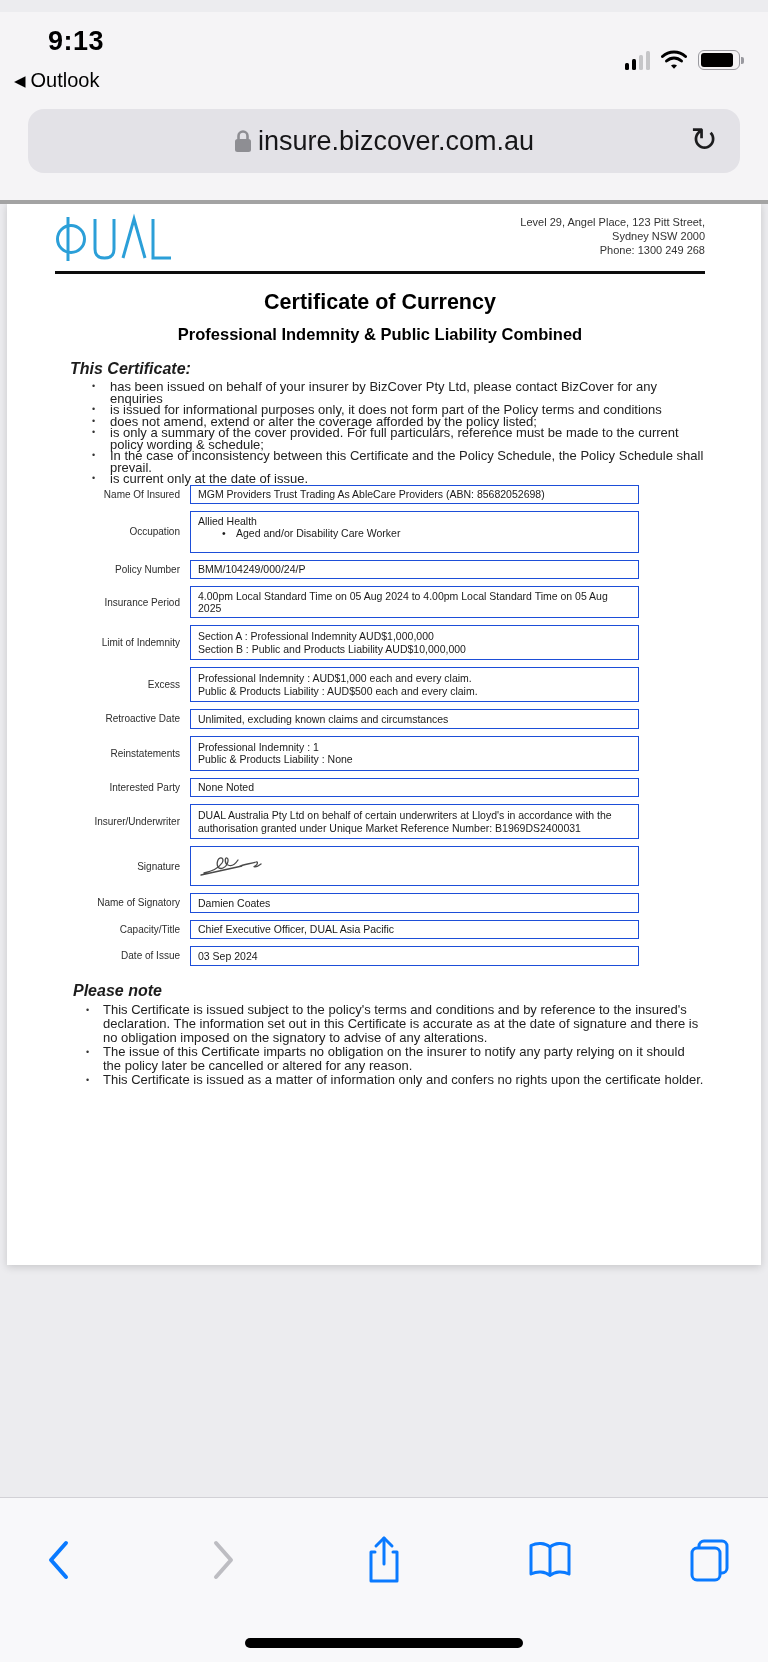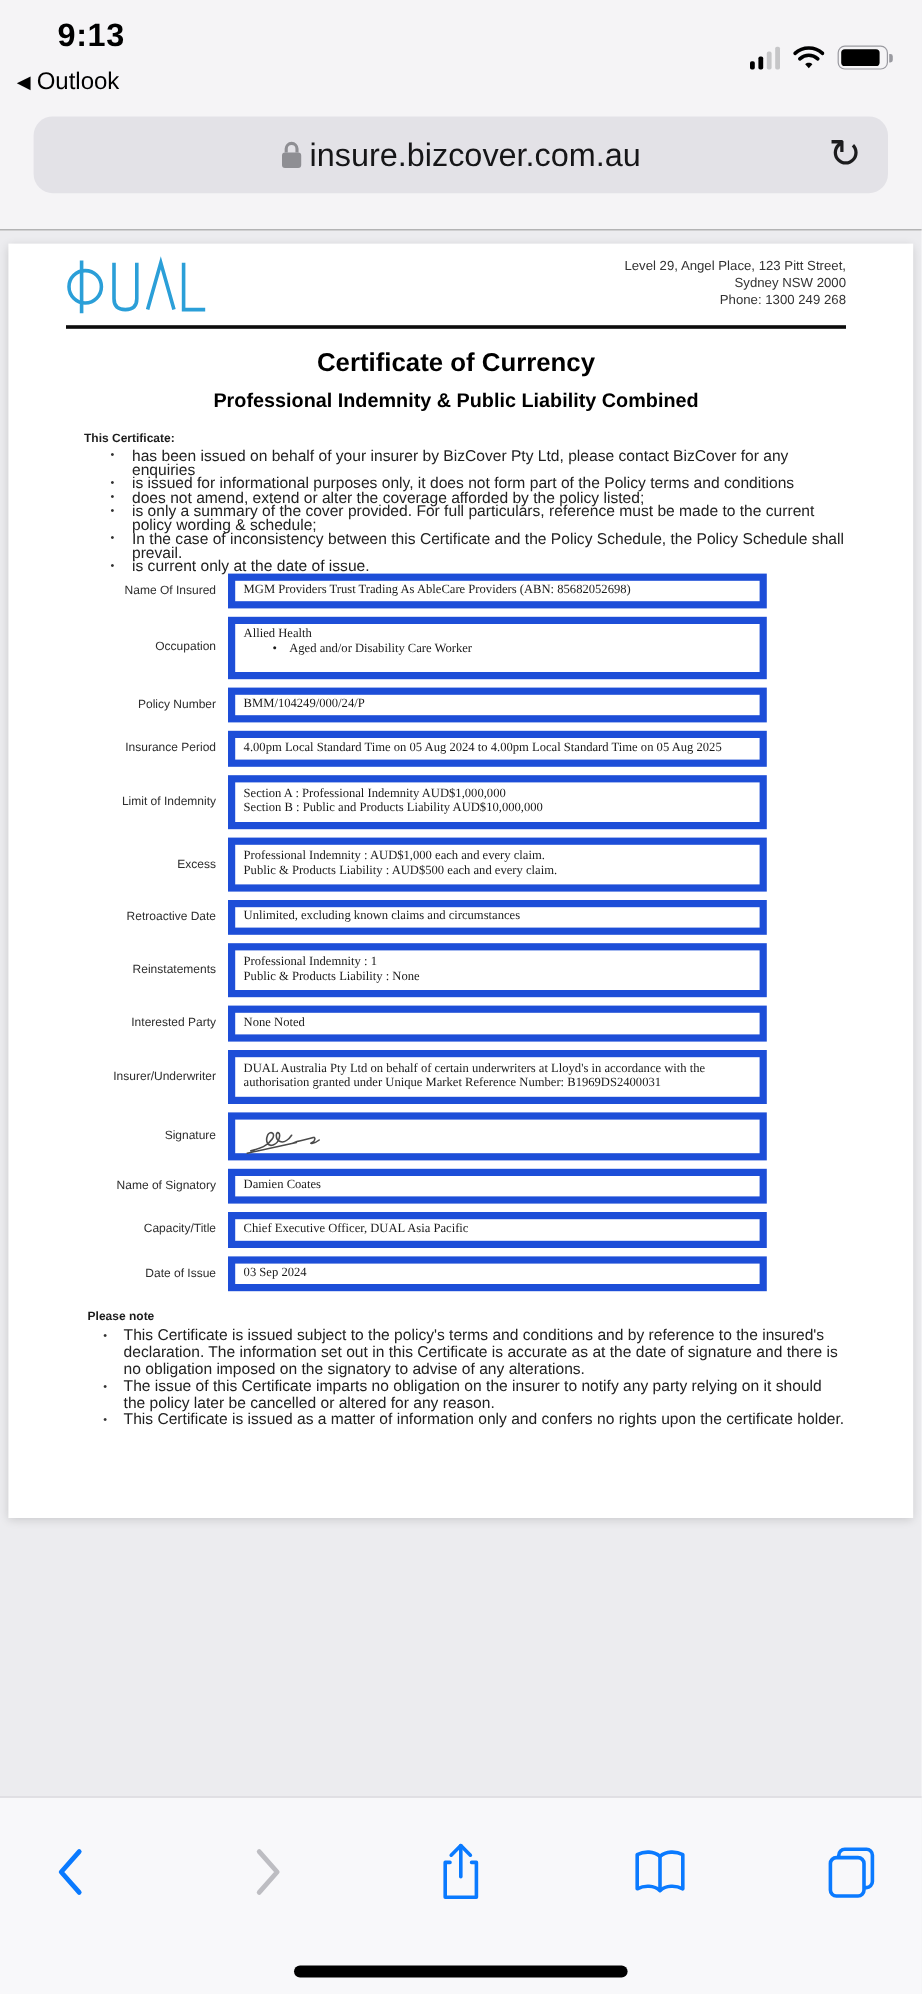--- a/index.html
+++ b/index.html
@@ -1,20 +1,20 @@
 <!DOCTYPE html>
 <html><head>
 <meta charset="utf-8">
 <style>
   * { margin:0; padding:0; box-sizing:border-box; }
   html,body { width:768px; height:1662px; }
   body { font-family:"Liberation Sans", sans-serif; position:relative; background:#ececef; overflow:hidden; }
 
   
-  .chrome { position:absolute; top:0; left:0; width:768px; height:192px; background:#f5f4f6; border-bottom:1px solid #a3a3a3; z-index:5; }
+  .chrome { position:absolute; top:12px; left:0; width:768px; height:192px; background:#f5f4f6; border-bottom:4px solid #a3a3a3; z-index:5; }
   .time { position:absolute; left:48px; top:14px; font-size:27px; font-weight:700; color:#000; letter-spacing:.5px; }
   .back-app { position:absolute; left:14px; top:57px; display:flex; align-items:center; gap:5px; color:#000; cursor:pointer; }
   .back-app .tri { font-size:15px; line-height:1; }
   .back-app .app { font-size:20px; font-weight:500; }
   .status-icons { position:absolute; right:28px; top:34px; display:flex; align-items:flex-end; gap:11px; height:24px; }
   .sigbars { display:flex; align-items:flex-end; gap:2.5px; height:20px; }
   .sigbars i { display:block; width:4.5px; border-radius:1.5px; background:#000; }
   .sigbars i.dim { background:#c6c6c8; }
   .batt { position:relative; width:42px; height:20px; }
   .batt .shell { position:absolute; inset:0; border:1.5px solid #9a9aa0; border-radius:6px; }
@@ -25,31 +25,31 @@
   .url-text { font-size:27px; color:#161618; }
   .refresh { position:absolute; right:22px; top:50%; transform:translateY(-54%); font-size:33px; font-weight:400; color:#1c1c1e; cursor:pointer; font-family:"DejaVu Sans", sans-serif; }
 
   
   .page { position:absolute; left:7px; top:203px; width:754px; height:1062px; background:#fff; box-shadow:0 2px 8px rgba(0,0,0,.16); padding:0 56px 0 48px; overflow:hidden; }
   .doc-header { display:flex; justify-content:space-between; align-items:flex-start; padding-top:10px; }
   .address { text-align:right; font-size:11px; line-height:14px; color:#333; padding-top:2px; }
   .thick-rule { height:3px; background:#0c0c0c; margin-top:8px; }
   .doc-title { text-align:center; font-size:21.5px; font-weight:700; color:#000; margin-top:16px; }
   .doc-subtitle { text-align:center; font-size:16.5px; font-weight:700; color:#000; margin-top:10px; }
-  .sec-heading { font-size:10px; font-weight:700; color:#1c1c1c; margin:16px 0 3px 15px; }
+  .sec-heading { font-size:16px; font-weight:700; color:#1c1c1c; margin:16px 0 3px 15px;font-style:italic; }
   ul.bullets { list-style:none; margin-left:15px; }
   ul.bullets li { position:relative; padding-left:40px; font-size:13px; line-height:11.5px; color:#222; }
   ul.bullets li::before { content:"•"; position:absolute; left:22px; top:0; font-size:9px; color:#333; }
   ul.bullets.notes li { line-height:14px; padding-left:33px; }
   ul.bullets.notes li::before { left:16px; }
 
   .fields { }
   .field-row { display:grid; grid-template-columns:125px 449px; column-gap:10px; align-items:center; margin-bottom:7px; }
   .field-label { text-align:right; font-size:10px; color:#2d2d2d; }
-  .field-box { border:6px solid #1d4ed8; padding:2.5px 7px; font-size:10.5px; line-height:12.5px; color:#1a1a1a; background:#fff;font-family:Liberation Serif, serif; }
+  .field-box { border:1px solid #1d4ed8; padding:2.5px 7px; font-size:10.5px; line-height:12.5px; color:#1a1a1a; background:#fff; }
   .field-box.pad2 { padding-top:4px; padding-bottom:4px; }
   .field-box.occ { padding-bottom:12px; }
   .field-box.sig { height:40px; padding:4px 7px; }
   .sub-bullet { display:block; position:relative; padding-left:38px; }
   .sub-bullet::before { content:"•"; position:absolute; left:24px; top:0; }
 
   .footer-rule { height:3px; background:#0c0c0c; margin-top:186px; }
   .doc-footer { margin-top:9px; font-size:10px; line-height:15px; color:#1c1c1c; }
   .b { font-weight:700; }
 

